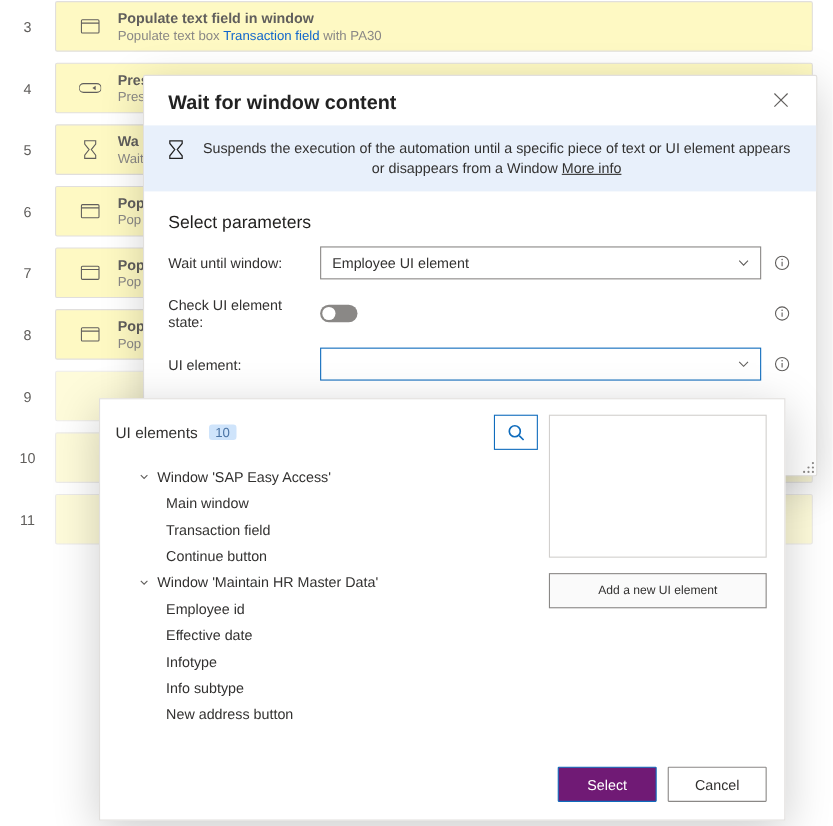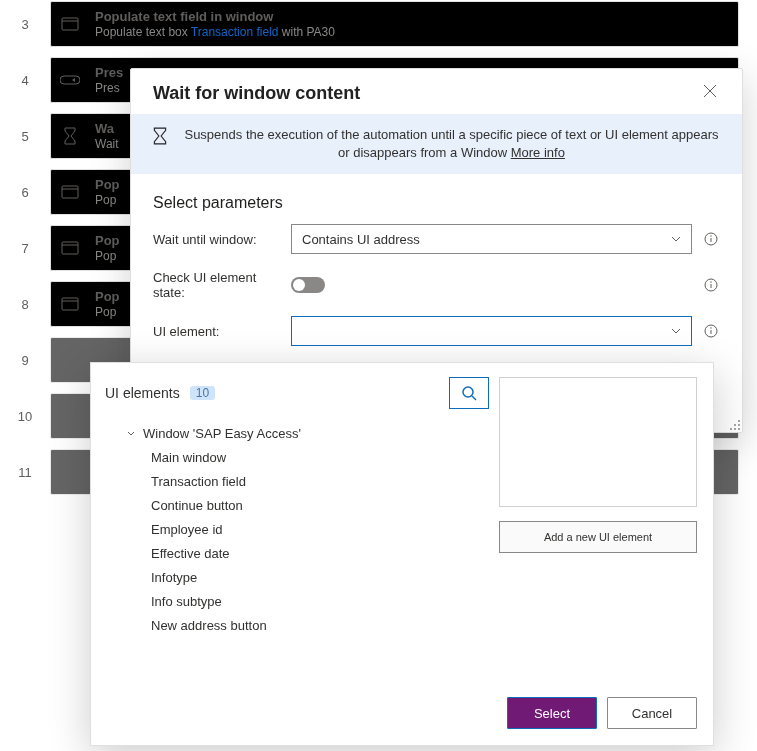--- a/index.html
+++ b/index.html
@@ -28,26 +28,26 @@
   }
   .step-num {
     width: 50px;
     text-align: center;
     color: #605e5c;
     font-size: 13px;
   }
   .step-card {
     flex: 1;
     margin-right: 18px;
-    background: #000000;
+    background: #fef9c3;
     border: 1px solid #e1dfdd;
     border-radius: 2px;
     display: flex;
     align-items: center;
-    padding: 6px 8px;
+    padding: 6px 20px;
     height: 46px;
   }
   .step-icon {
     width: 22px;
     display: flex;
     align-items: center;
     justify-content: center;
     margin-right: 14px;
     color: #605e5c;
   }
@@ -376,21 +376,21 @@
     <div class="info-text">
       <span>Suspends the execution of the automation until a specific piece of text or UI element appears or disappears from a Window </span><a>More info</a>
     </div>
   </div>
   <div class="section-heading">Select parameters</div>
 
   <div class="param-row">
     <div class="param-label">Wait until window:</div>
     <div class="param-control">
       <div class="select-box">
-        <span>Contains UI address</span>
+        <span>Employee UI element</span>
         <span class="chev">
           <svg width="10" height="6" viewBox="0 0 10 6">
               <path d="M1 1l4 4 4-4" fill="none" stroke="currentColor" stroke-width="1"></path>
             </svg>
         </span>
       </div>
       <span class="info-circle">
         <svg width="14" height="14" viewBox="0 0 14 14">
             <circle cx="7" cy="7" r="6" fill="none" stroke="currentColor" stroke-width="1"></circle>
             <line x1="7" y1="6" x2="7" y2="10" stroke="currentColor" stroke-width="1"></line>
@@ -474,20 +474,28 @@
           </div>
           <div class="tree-row indent2">
             <span>Main window</span>
           </div>
           <div class="tree-row indent2">
             <span>Transaction field</span>
           </div>
           <div class="tree-row indent2">
             <span>Continue button</span>
           </div>
+          <div class="tree-row indent1">
+            <span class="tree-chev">
+              <svg width="8" height="5" viewBox="0 0 8 5">
+                <path d="M1 1l3 3 3-3" fill="none" stroke="currentColor" stroke-width="1"></path>
+              </svg>
+            </span>
+            <span>Window 'Maintain HR Master Data'</span>
+          </div>
           <div class="tree-row indent2">
             <span>Employee id</span>
           </div>
           <div class="tree-row indent2">
             <span>Effective date</span>
           </div>
           <div class="tree-row indent2">
             <span>Infotype</span>
           </div>
           <div class="tree-row indent2">

